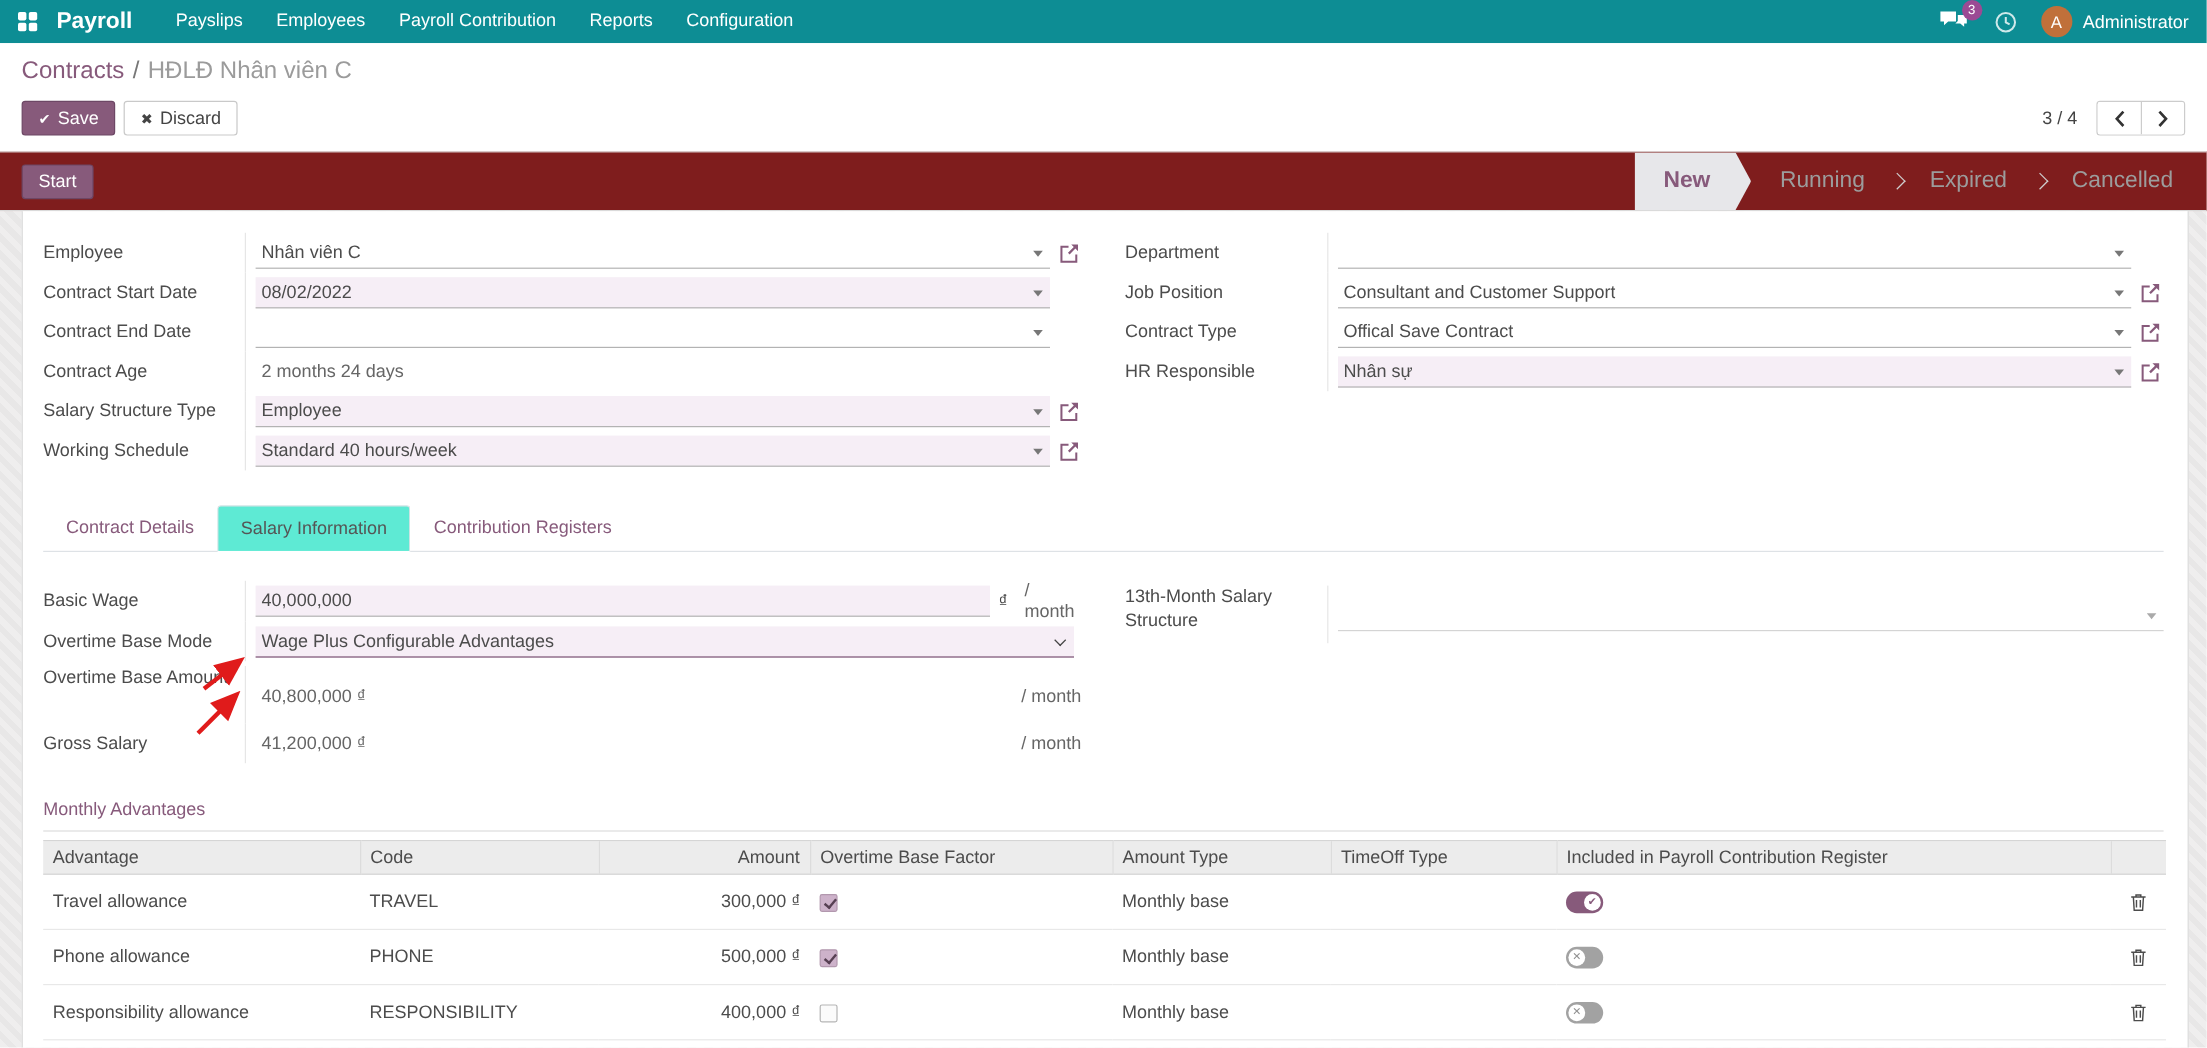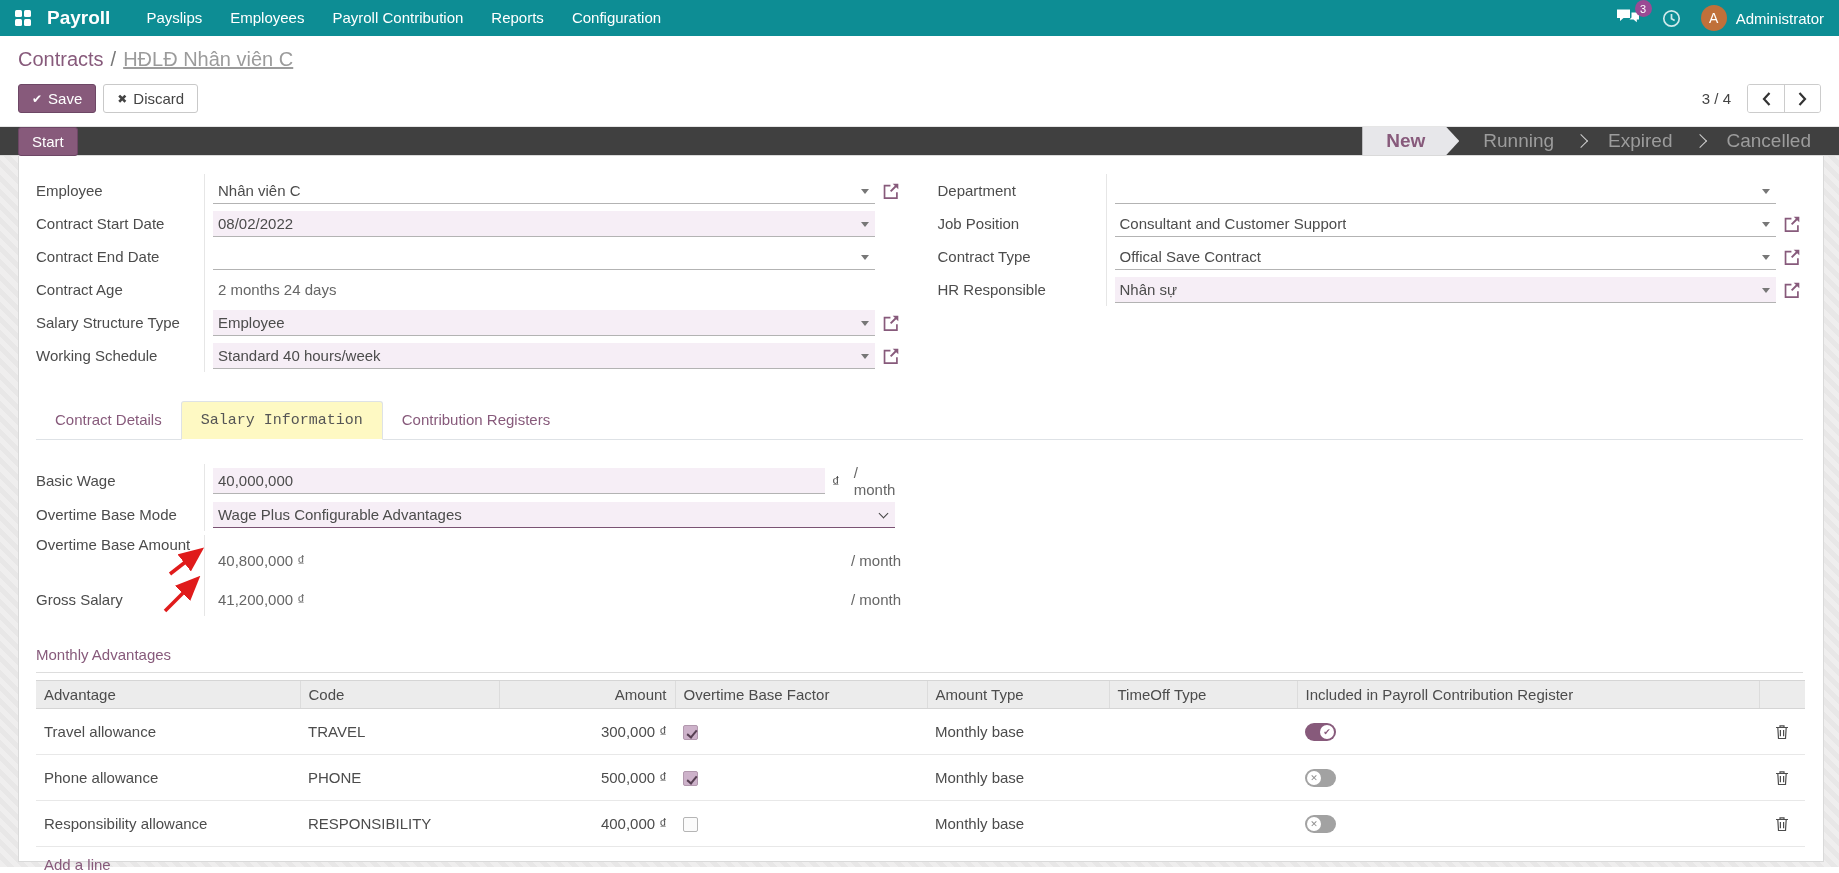--- a/index.html
+++ b/index.html
@@ -16,34 +16,34 @@
   .msg-wrap { position:relative; width:26px; height:22px; }
   .badge { position:absolute; top:-7px; right:-10px; background:#9b4a94; color:#fff; font-size:11px; min-width:17px; height:17px; border-radius:9px; display:flex; align-items:center; justify-content:center; padding:0 4px; }
   .avatar { width:26px; height:26px; border-radius:50%; background:#c0703a; color:#fff; display:flex; align-items:center; justify-content:center; font-size:14px; }
   .user-name { font-size:15px; }
 
   
   .control-panel { padding:12px 18px 0 18px; background:#fff; }
   .breadcrumb { font-size:20px; }
   .crumb-link { color:#875A7B; cursor:pointer; }
   .crumb-sep { color:#777; margin:0 7px; }
-  .crumb-current { color:#9b9b9b;text-decoration:underline; }
+  .crumb-current { color:#9b9b9b; }
   .cp-bottom { display:flex; align-items:center; margin-top:13px; padding-bottom:13px; }
   .btn { font-size:15px; padding:5px 13px; border-radius:3px; cursor:pointer; display:inline-flex; align-items:center; gap:6px; border:1px solid transparent; }
   .btn-save { background:#875A7B; border-color:#6d4765; color:#fff; }
   .btn-discard { background:#fff; border-color:#c9c9c9; color:#444; margin-left:7px; }
   .icon-glyph { font-family:"DejaVu Sans", sans-serif; font-size:12px; }
   .pager { margin-left:auto; display:flex; align-items:center; gap:16px; }
   .pager-count { color:#444; }
   .pager-btns { display:flex; border:1px solid #ccc; border-radius:3px; overflow:hidden; }
   .pager-btn { width:36px; height:27px; display:flex; align-items:center; justify-content:center; cursor:pointer; background:#fff; }
   .pager-btn + .pager-btn { border-left:1px solid #ccc; }
 
   
-  .statusbar { height:30px; border-top:1px solid #e6e6e6; border-bottom:1px solid #dadada; background:#404040; display:flex; align-items:center; padding:0 0 0 18px; }
+  .statusbar { height:50px; border-top:1px solid #e6e6e6; border-bottom:1px solid #dadada; background:#7f1d1d; display:flex; align-items:center; padding:0 0 0 18px; }
   .btn-start { background:#875A7B; border-color:#6d4765; color:#fff; }
   .stages { margin-left:auto; display:flex; align-items:center; height:100%; padding-right:4px; }
   .stage { height:100%; display:flex; align-items:center; padding:0 24px; color:#9c9c9c; font-size:19px; cursor:pointer; }
   .stage.on { background:#e7e7ea; color:#875A7B; font-weight:700; clip-path:polygon(0 0, calc(100% - 13px) 0, 100% 50%, calc(100% - 13px) 100%, 0 100%); padding-right:34px; }
   .sep-chev { width:10px; height:10px; border-top:1px solid #cfcfcf; border-right:1px solid #cfcfcf; transform:rotate(45deg); flex:none; margin:0 -2px; }
 
   
   .form-area { height:711px; background:repeating-linear-gradient(45deg,#efeeee 0 5px,#e8e7e7 5px 10px); padding:0 15px 5px 18px; }
   .sheet { background:#fff; border:1px solid #d9d9d9; border-top:none; height:706px; padding:18px 20px 0 17px; position:relative; }
 
@@ -67,21 +67,21 @@
   .currency { margin-left:7px; color:#444; }
   .per-month { color:#666; margin-left:14px; }
   .ov-select { flex:none; width:682px; border-bottom:1px solid #7a5273; }
   .chev { position:absolute; right:8px; top:8px; width:7px; height:7px; border-right:1.6px solid #444; border-bottom:1.6px solid #444; transform:rotate(45deg); }
   .ro-wide { width:624px; flex:none; color:#666; padding-left:5px; }
   .field-13 { flex:1; height:26px; border-bottom:1px solid #d4d4d4; position:relative; }
 
   
   .tabs { display:flex; border-bottom:1px solid #dee2e6; margin-top:28px; padding-left:0; }
   .tab { padding:10px 19px; color:#875A7B; cursor:pointer; position:relative; top:1px; font-size:15px; }
-  .tab.on { color:#555; background:#fef9c3; border:1px solid #dee2e6; border-bottom:1px solid #fff; border-radius:3px 3px 0 0;font-family:Liberation Mono, monospace; }
+  .tab.on { color:#555; background:#5eead4; border:1px solid #dee2e6; border-bottom:1px solid #fff; border-radius:3px 3px 0 0; }
   .tab-panel { padding-top:24px; }
 
   
   .ma-heading { color:#875A7B; font-size:15px; margin-top:30px; padding-bottom:9px; border-bottom:1px solid #ddd; }
   table.ma { border-collapse:collapse; width:1769px; margin-top:7px; table-layout:fixed; font-size:15px; }
   table.ma th { background:#ececec; border-top:1px solid #d5d5d5; border-bottom:1px solid #d5d5d5; border-left:1px solid #dcdcdc; font-weight:400; color:#4c4c4c; text-align:left; padding:5px 8px; height:28px; cursor:pointer; }
   table.ma th:first-child { border-left:none; }
   table.ma td { border-bottom:1px solid #e8e8e8; padding:4px 8px; height:46px; }
   table.ma .num { text-align:right; }
   .cb { display:inline-block; width:15px; height:15px; border:1px solid #b5b5b5; border-radius:2px; background:#fbfbfb; position:relative; vertical-align:middle; cursor:pointer; }
@@ -353,20 +353,31 @@
           <div class="f-col">
             <span class="ro-wide">40,800,000 ₫</span>
             <span class="per-month">/ month</span>
           </div>
         </div>
         <div class="field-row">
           <label class="f-label">Gross Salary</label>
           <div class="f-col">
             <span class="ro-wide">41,200,000 ₫</span>
             <span class="per-month">/ month</span>
+          </div>
+        </div>
+      </div>
+      <div>
+        <div class="field-row tall">
+          <label class="f-label">13th-Month Salary Structure</label>
+          <div class="f-col">
+            <div class="field-13 field" style="border-bottom:1px solid #d4d4d4;background:#fff;">
+              <span class="f-text"></span>
+              <span class="caret" style="border-top-color:#aaa;"></span>
+            </div>
           </div>
         </div>
       </div>
     </div>
 
     
     <div class="ma-heading">Monthly Advantages</div>
     <table class="ma">
       <colgroup>
         <col style="width:264px">

